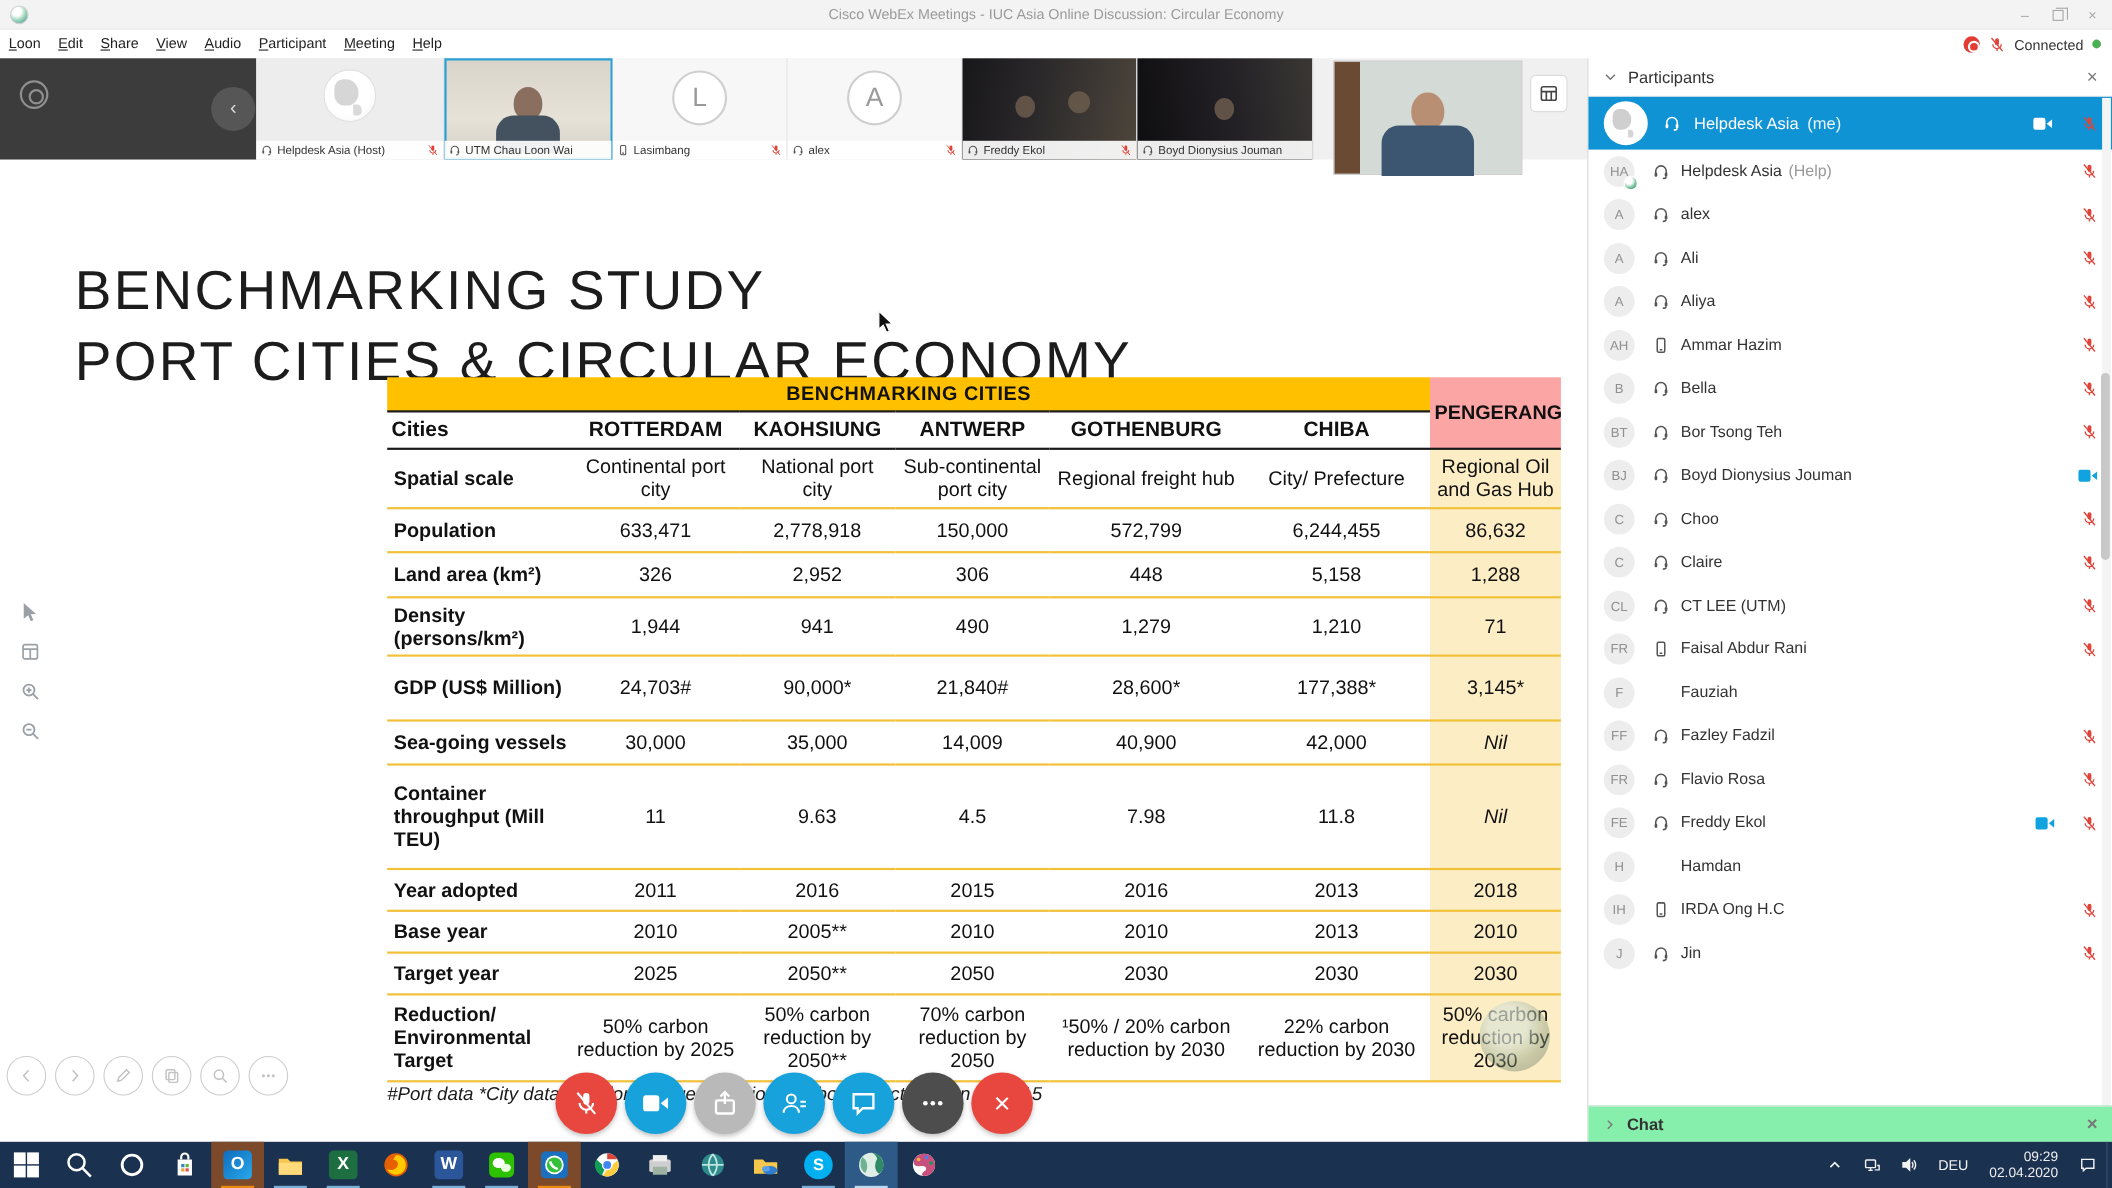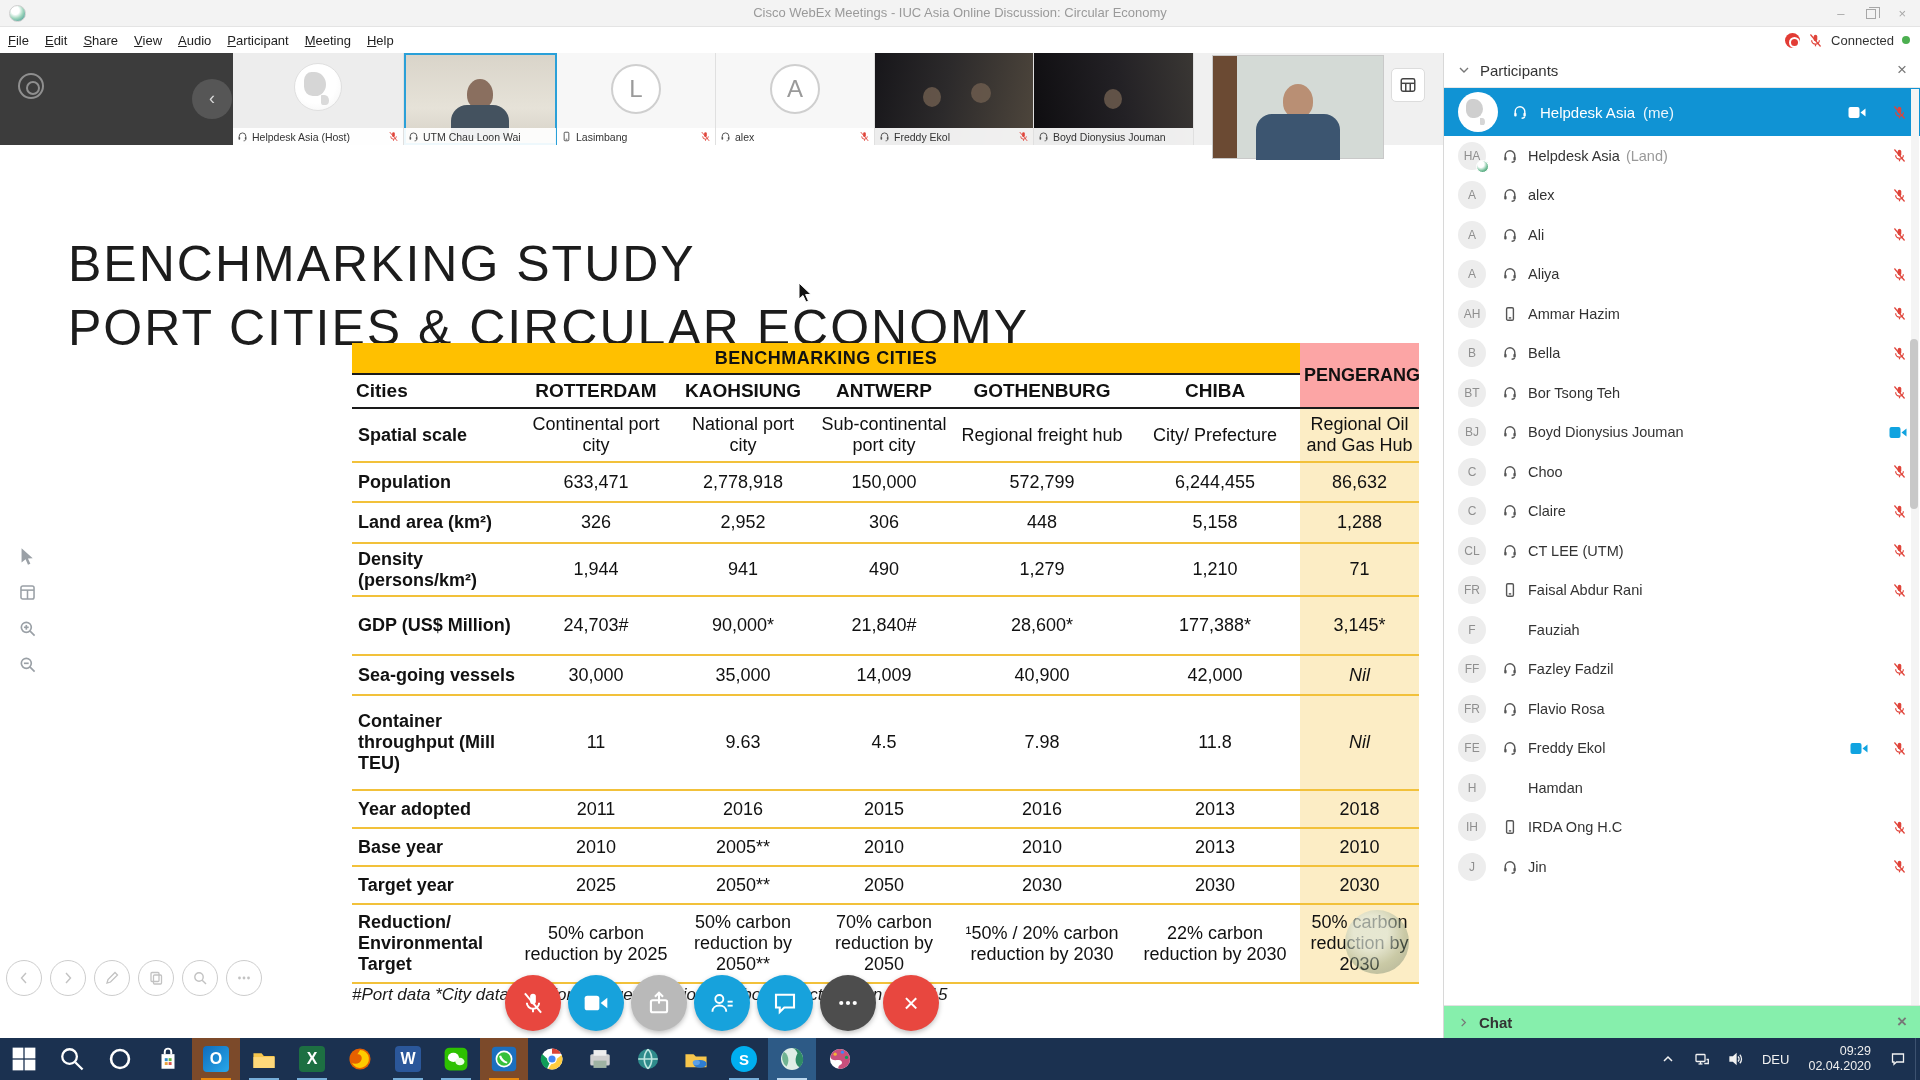--- a/index.html
+++ b/index.html
@@ -184,21 +184,21 @@
     <div class="tb-logo"></div>
     <div class="tb-title">Cisco WebEx Meetings - IUC Asia Online Discussion: Circular Economy</div>
     <div class="tb-ctrls">
       <span>–</span>
       <span class="tb-max"></span>
       <span>×</span>
     </div>
   </div>
 
   <div class="menubar">
-    <span id="menus"><span class="mi">File</span><span class="mi">Edit</span><span class="mi">Share</span><span class="mi">View</span><span class="mi">Audio</span><span class="mi">Participant</span><span class="mi">Meeting</span><span class="mi">Help</span></span>
+    <span id="menus"><span class="mi">Loon</span><span class="mi">Edit</span><span class="mi">Share</span><span class="mi">View</span><span class="mi">Audio</span><span class="mi">Participant</span><span class="mi">Meeting</span><span class="mi">Help</span></span>
     <div class="menu-status">
       <span class="rec-dot"></span>
       <span class="ic ic-mic-off" id="menubar-mic">
           <svg viewBox="0 0 16 16" fill="none" stroke="currentColor" stroke-width="1.3">
             <rect x="6.1" y="1.8" width="3.8" height="7" rx="1.9" fill="currentColor" stroke="none"></rect>
             <path d="M3.9 7.8a4.1 4.1 0 0 0 8.2 0"></path>
             <line x1="8" y1="12" x2="8" y2="14.2"></line>
             <line x1="2.6" y1="1.6" x2="13.4" y2="14.4"></line>
           </svg>
         </span>
@@ -667,21 +667,21 @@
             <span class="ic ic-aud16">
               <svg viewBox="0 0 16 16" fill="none" stroke="currentColor" stroke-width="1.4">
                 <path d="M3.2 9.5V7.6a4.8 4.8 0 0 1 9.6 0v1.9"></path>
                 <rect x="2.2" y="8.8" width="2.4" height="3.8" rx="1.1" fill="currentColor" stroke="none"></rect>
                 <rect x="11.4" y="8.8" width="2.4" height="3.8" rx="1.1" fill="currentColor" stroke="none"></rect>
                 <path d="M12.6 12.6c0 1.1-1.6 1.7-3 1.7"></path>
               </svg>
             </span>
           </span>
           <span class="p-name">Helpdesk Asia</span>
-          <span class="p-suffix">(Land)</span>
+          <span class="p-suffix">(Help)</span>
           <span class="p-right">
             <span class="ic ic-mic-off">
               <svg viewBox="0 0 16 16" fill="none" stroke="currentColor" stroke-width="1.3">
                 <rect x="6.1" y="1.8" width="3.8" height="7" rx="1.9" fill="currentColor" stroke="none"></rect>
                 <path d="M3.9 7.8a4.1 4.1 0 0 0 8.2 0"></path>
                 <line x1="8" y1="12" x2="8" y2="14.2"></line>
                 <line x1="2.6" y1="1.6" x2="13.4" y2="14.4"></line>
               </svg>
             </span>
           </span>

